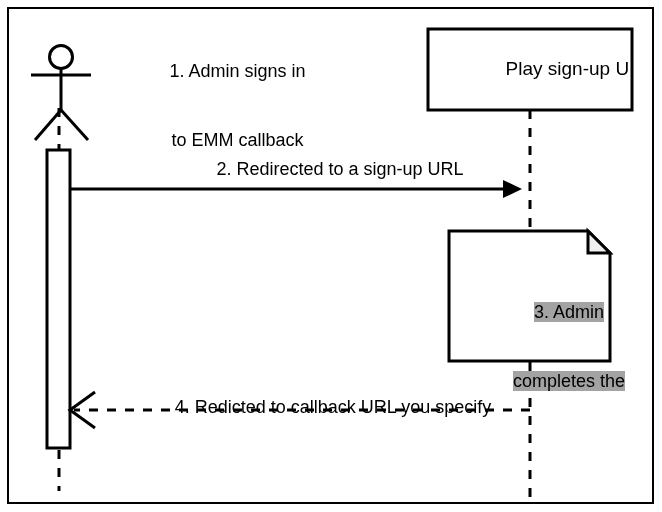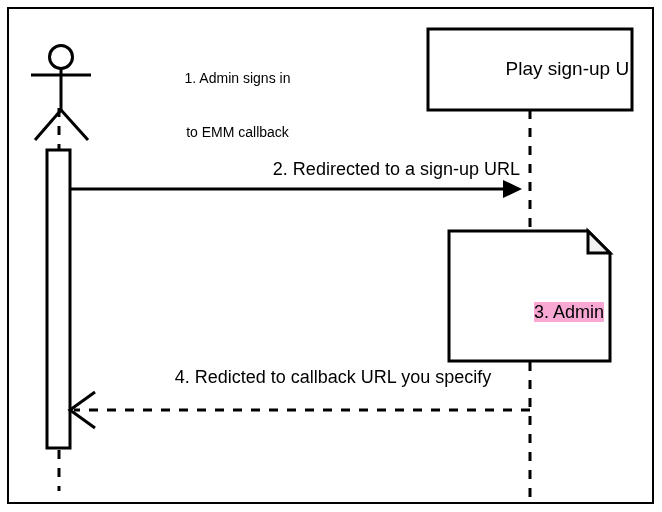--- a/index.html
+++ b/index.html
@@ -28,51 +28,50 @@
     position: absolute;
     color: #000000;
     font-family: "Liberation Sans", sans-serif;
     white-space: pre;
     line-height: 1.28;
     text-align: center;
     margin-left: 40px;
   }
   #label-step1 {
     left: 90px;
-    top: 34px;
+    top: 14px;
     width: 215px;
-    font-size: 14px;
+    font-size: 18px;
   }
   #label-step2 {
     left: 120px;
     top: 158px;
     width: 360px;
     font-size: 18px;
-    text-align: right;
   }
   #label-step4 {
     left: 88px;
-    top: 366px;
+    top: 396px;
     width: 410px;
     font-size: 18px;
   }
   #label-play-box {
     left: 428px;
     top: 57px;
     width: 204px;
     font-size: 19px;
   }
   #label-note {
     left: 450px;
     top: 255px;
     width: 158px;
     font-size: 18px;
   }
   #label-note span {
-    background: #f9a8d4;
+    background: #a3a3a3;
   }
 </style>
 </head>
 <body>
 
 <div id="diagram-root">
 
   <svg id="diagram-svg" viewBox="0 0 662 512" xmlns="http://www.w3.org/2000/svg">
 
     <rect x="8" y="8" width="645" height="495" fill="none" stroke="#000000" stroke-width="2"></rect>
@@ -115,17 +114,18 @@
     <div>1. Admin signs in</div>
     <div>to EMM callback</div>
   </div>
 
   <div class="diagram-text" id="label-play-box">Play sign-up UI</div>
 
   <div class="diagram-text" id="label-step2">2. Redirected to a sign-up URL</div>
 
   <div class="diagram-text" id="label-note">
     <div><span>3. Admin</span></div>
+    <div><span>completes the</span></div>
   </div>
 
   <div class="diagram-text" id="label-step4">4. Redicted to callback URL you specify</div>
 
 </div>
 
 </body></html>

